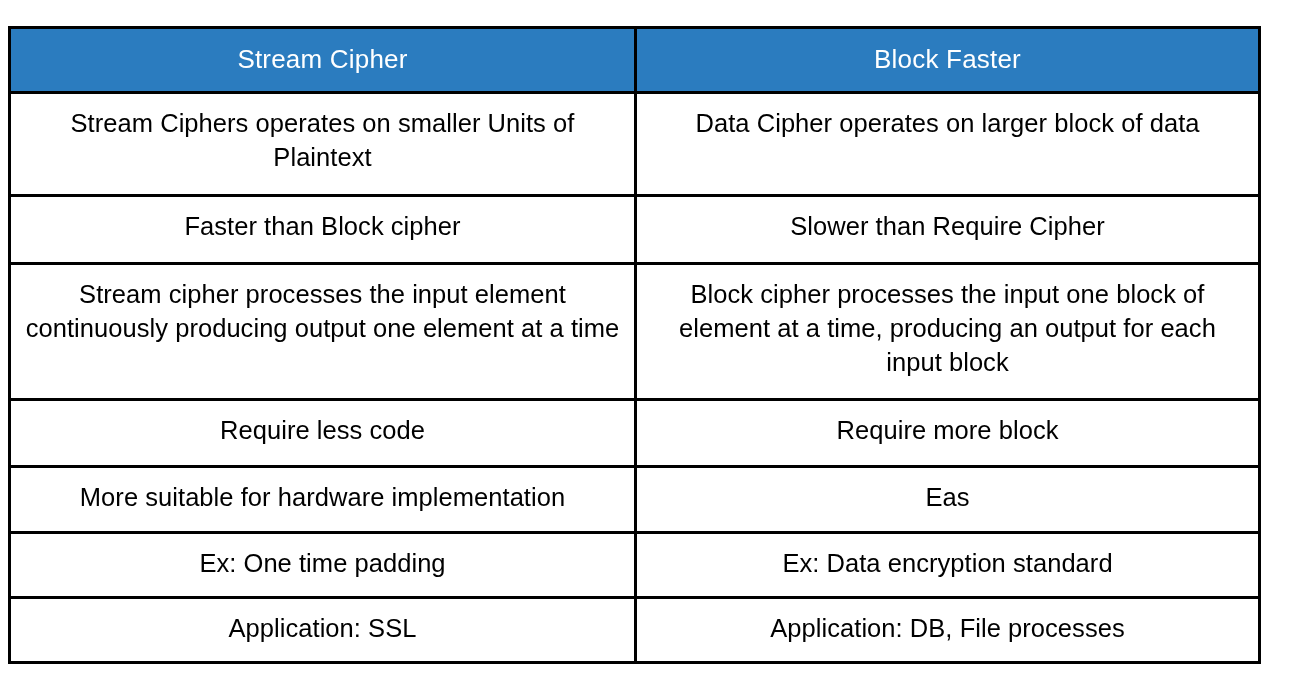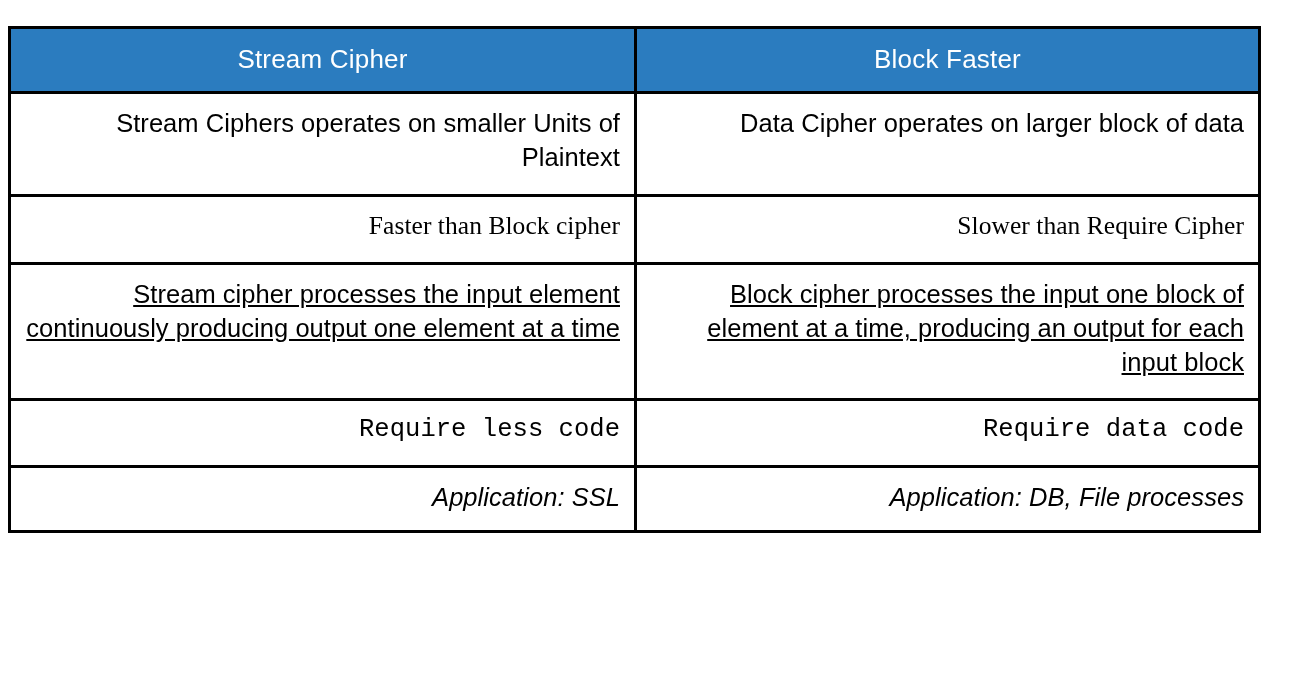--- a/index.html
+++ b/index.html
@@ -53,32 +53,32 @@
     height: 65px;
     padding: 15px 10px 16px 10px;
     letter-spacing: 0.2px;
   }
 
   .compare-table td {
     color: #000000;
     font-size: 25.5px;
     line-height: 34px;
     padding: 12px 14px 13px 14px;
-    text-align: right;
+    text-align: center;
     letter-spacing: 0.05px;
   }
 
   
   tr[data-row="0"] td { height: 103px; }
-  tr[data-row="1"] td { height: 68px; font-family: Liberation Serif, serif;  }
-  tr[data-row="2"] td { height: 136px; text-decoration: underline; }
-  tr[data-row="3"] td { height: 67px; font-family: Liberation Mono, monospace;  }
+  tr[data-row="1"] td { height: 68px;  }
+  tr[data-row="2"] td { height: 136px; }
+  tr[data-row="3"] td { height: 67px;  }
   tr[data-row="4"] td { height: 66px;  }
   tr[data-row="5"] td { height: 65px;  }
-  tr[data-row="6"] td { height: 65px; font-style: italic;  }
+  tr[data-row="6"] td { height: 65px;  }
 
   .cell-text {
     display: block;
     white-space: pre-line;
   }
 </style>
 </head>
 <body>
 
 <div class="page">
@@ -127,25 +127,41 @@
         <td>
           <span class="cell-text">Block cipher processes the input one block of element at a time, producing an output for each input block</span>
         </td>
       </tr>
 
       <tr data-row="3">
         <td>
           <span class="cell-text">Require less code</span>
         </td>
         <td>
-          <span class="cell-text">Require data code</span>
+          <span class="cell-text">Require more block</span>
         </td>
       </tr>
 
+      <tr data-row="4">
+        <td>
+          <span class="cell-text">More suitable for hardware implementation</span>
+        </td>
+        <td>
+          <span class="cell-text">Eas</span>
+        </td>
+      </tr>
 
+      <tr data-row="5">
+        <td>
+          <span class="cell-text">Ex: One time padding</span>
+        </td>
+        <td>
+          <span class="cell-text">Ex: Data encryption standard</span>
+        </td>
+      </tr>
 
       <tr data-row="6">
         <td>
           <span class="cell-text">Application: SSL</span>
         </td>
         <td>
           <span class="cell-text">Application: DB, File processes</span>
         </td>
       </tr>
 

